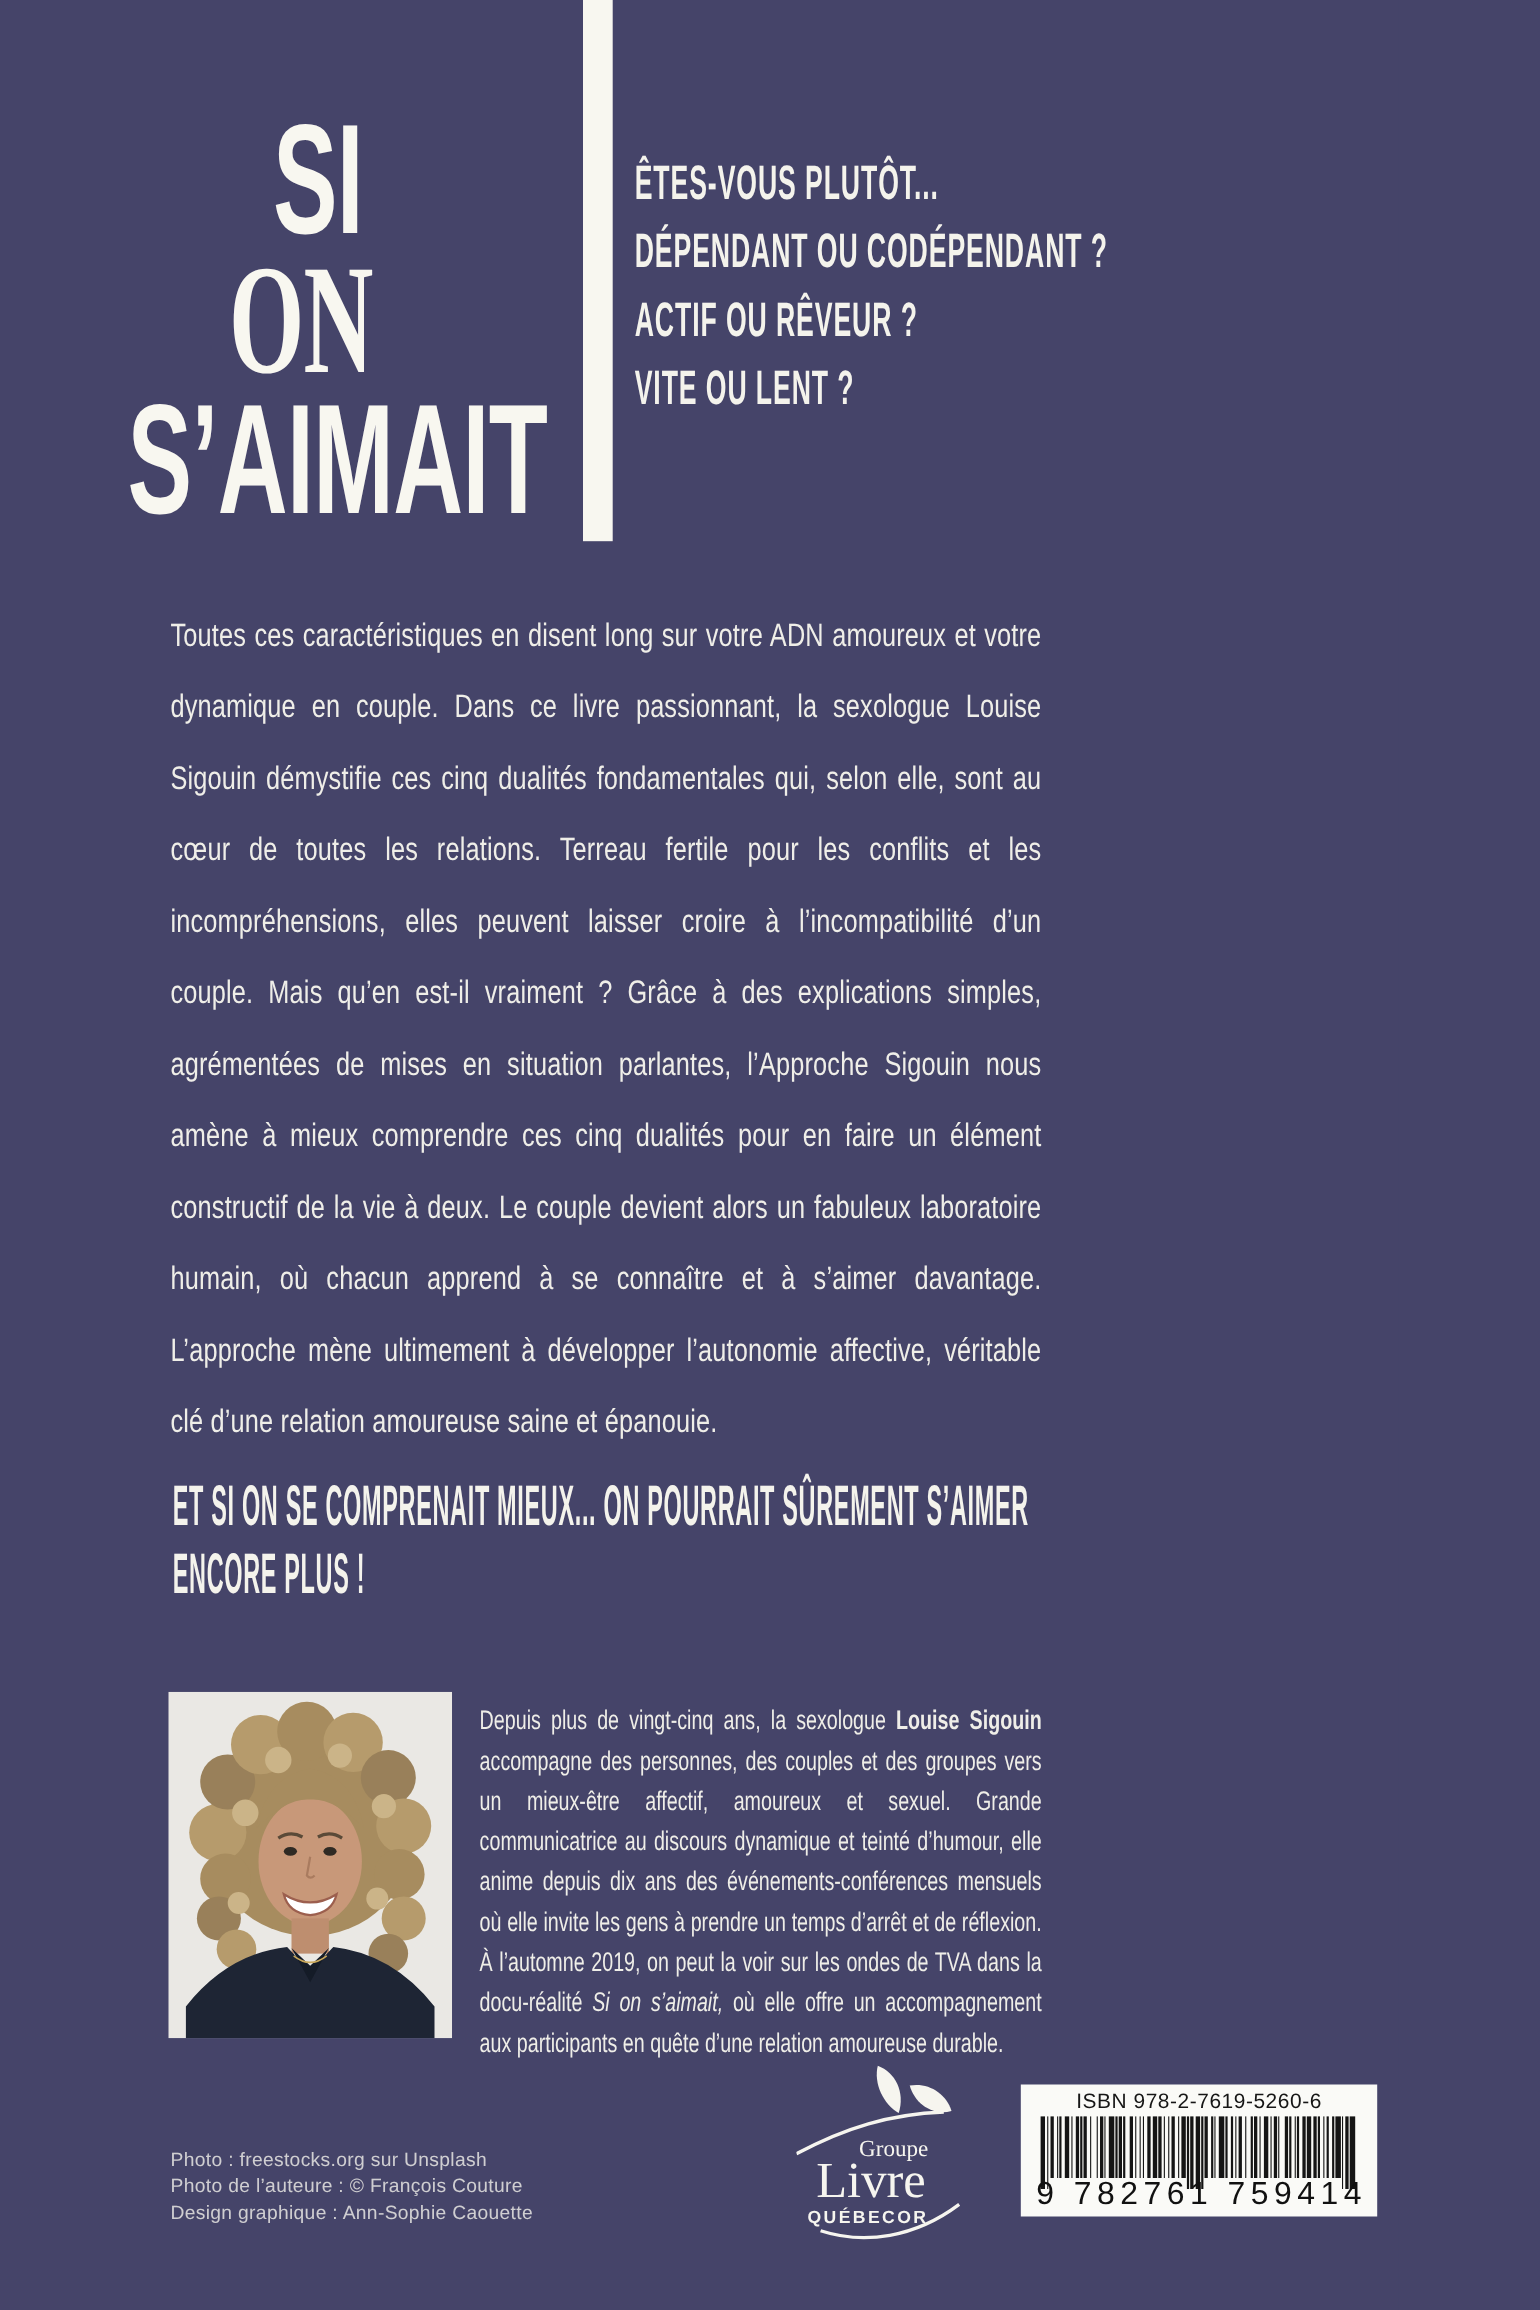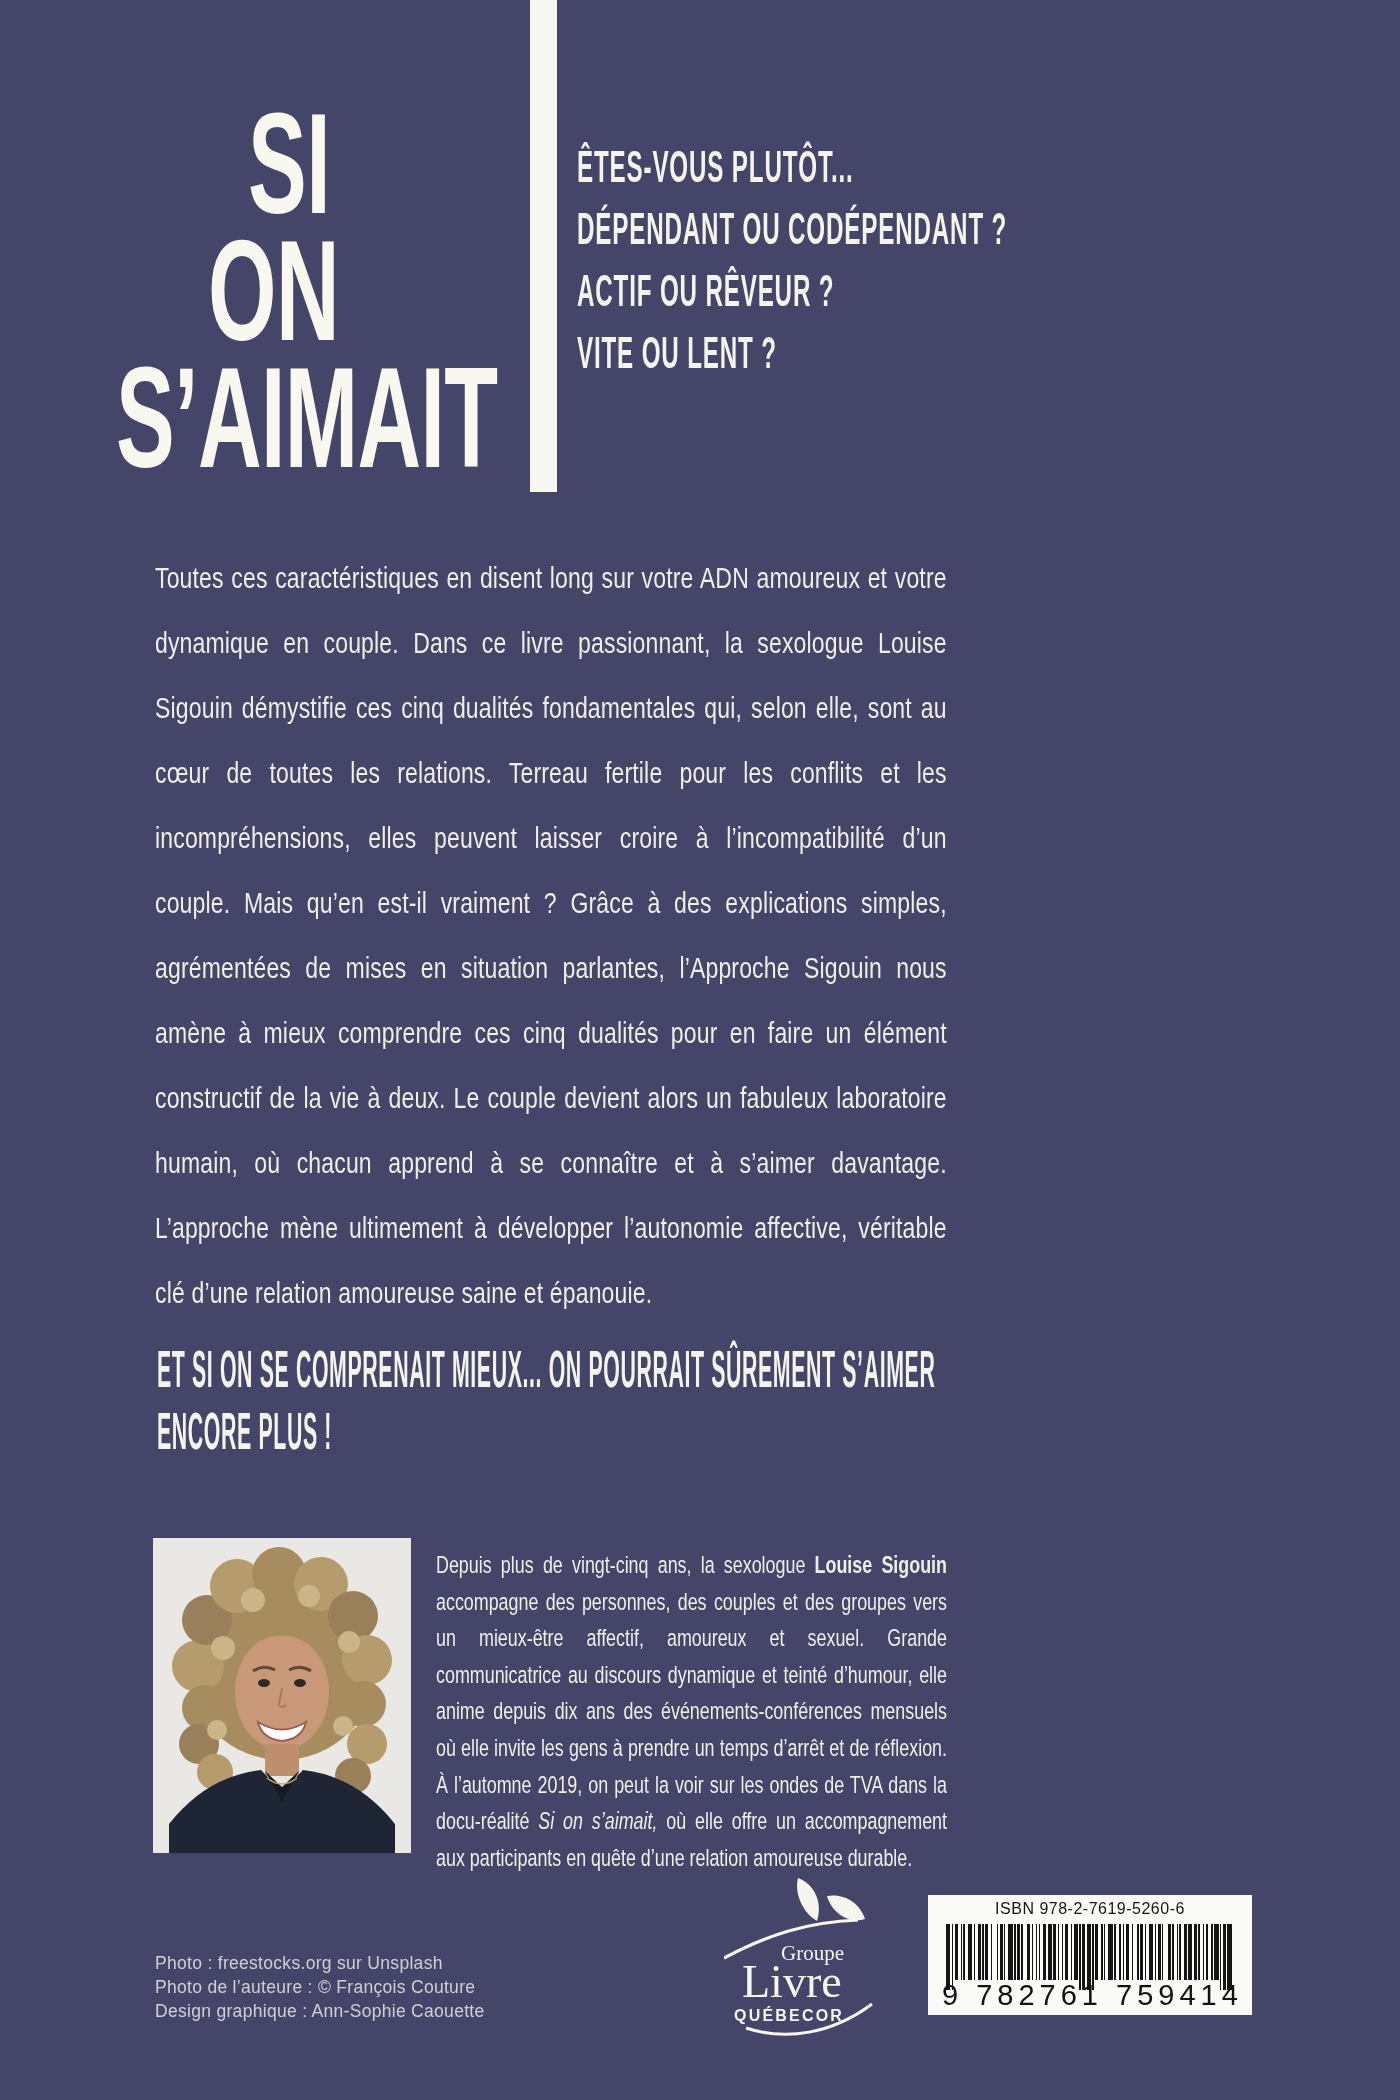--- a/index.html
+++ b/index.html
@@ -6,21 +6,21 @@
   .cover{position:relative;width:1271px;height:2100px;background:#454469;overflow:hidden;
          font-family:"Liberation Sans",sans-serif;color:#EFEEE8;}
   .cover *{box-sizing:border-box;}
 
   
   .logo{position:absolute;left:116px;top:100px;width:381px;}
   .logo-line{height:127px;text-align:center;white-space:nowrap;}
   .logo-line span{display:inline-block;font-weight:700;font-size:142px;line-height:127px;
                   letter-spacing:-1px;color:#F8F7F0;transform:scaleX(0.62);transform-origin:50% 50%;}
   .logo-line.l1{padding-right:34px;}
-  .logo-line.l2{padding-right:66px;}
+  .logo-line.l2{padding-right:66px;font-family:Liberation Serif, serif;}
   .logo-line.l3{text-align:left;}
   .logo-line.l3 span{transform-origin:0 50%;}
   .logo-bar{position:absolute;left:530px;top:0;width:27px;height:492px;background:#F8F7F0;}
 
   
   .questions{position:absolute;left:577px;top:136px;}
   .qline{height:62px;white-space:nowrap;}
   .qline span{display:inline-block;font-weight:700;font-size:44px;line-height:62px;letter-spacing:1.5px;
               color:#F4F3EC;transform:scaleX(0.55);transform-origin:0 50%;}
 
@@ -49,21 +49,21 @@
 
   
   .publisher{position:absolute;left:724px;top:1876px;}
   .publisher text{fill:#F6F5EF;}
   .pub-serif{font-family:"Liberation Serif",serif;}
   .pub-sans{font-family:"Liberation Sans",sans-serif;font-weight:700;letter-spacing:2.2px;}
 
   
   .barcode{position:absolute;left:928px;top:1895px;width:324px;height:120px;background:#FAFAF7;}
   .isbn-label{position:absolute;top:5px;left:0;width:100%;text-align:center;
-              color:#161616;font-size:16px;letter-spacing:0.5px;}
+              color:#161616;font-size:19px;letter-spacing:0.5px;}
   .bars{position:absolute;left:16px;top:29px;width:292px;height:66px;}
   .bar{position:absolute;top:0;height:56px;background:#151515;}
   .bar.tall{height:66px;}
   .digits{position:absolute;bottom:3px;left:14px;width:300px;white-space:nowrap;
           color:#111;font-size:29px;letter-spacing:5px;}
 </style>
 </head>
 <body>
 
 <div class="cover">

